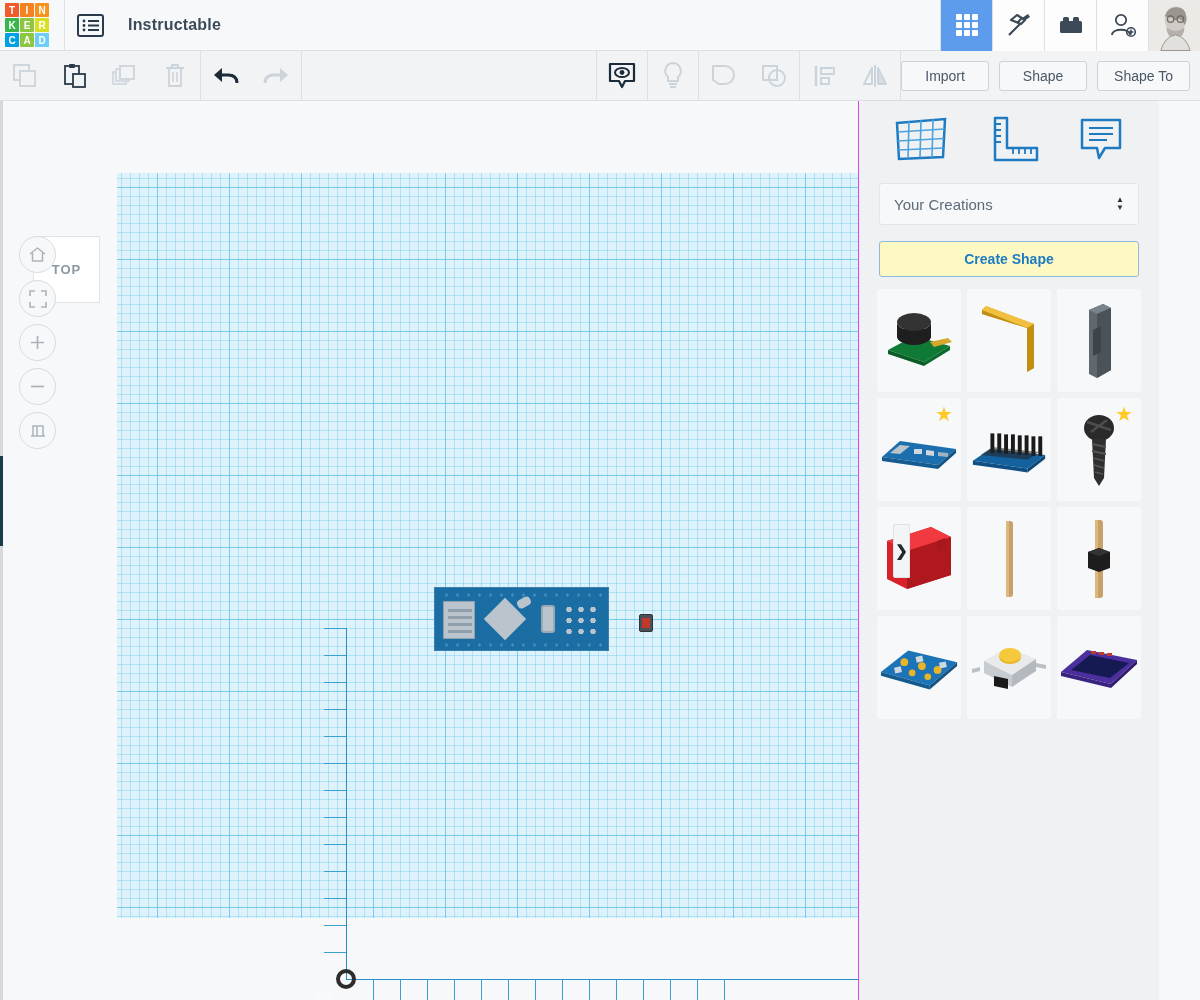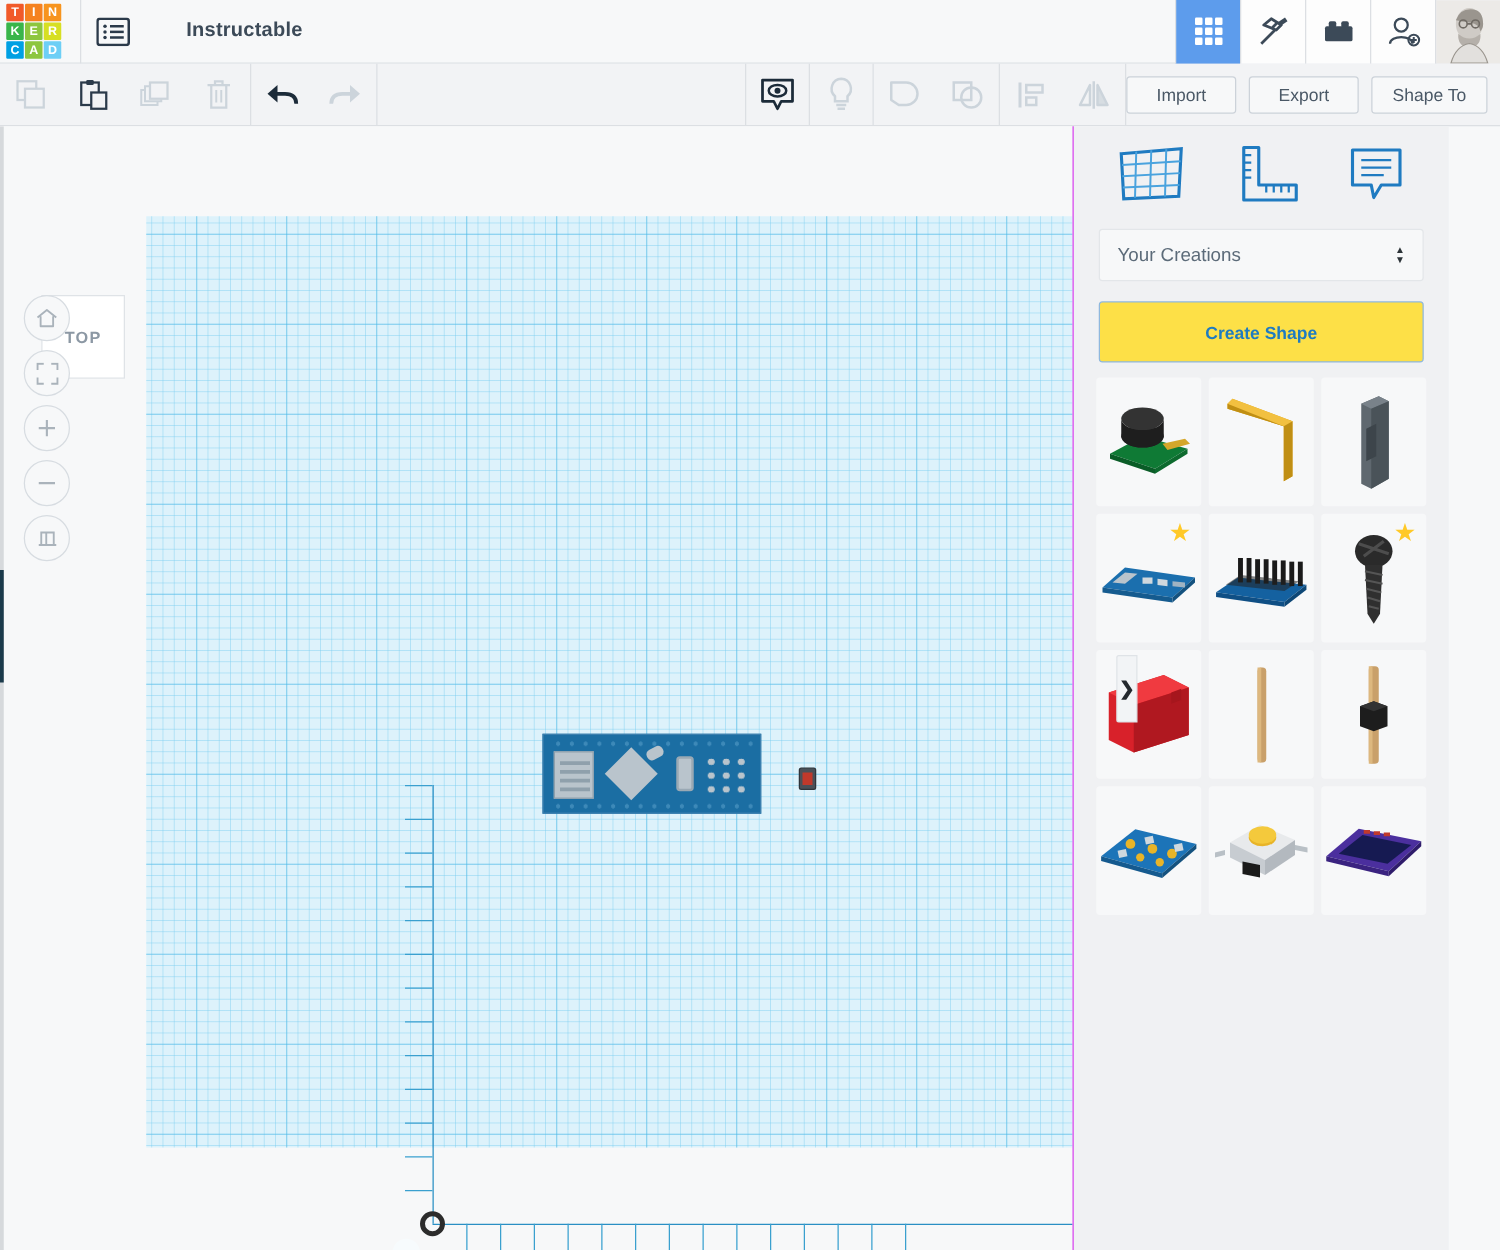--- a/index.html
+++ b/index.html
@@ -24,21 +24,21 @@
   .logo span {
     display: flex; align-items: center; justify-content: center;
     color: #fff; font-size: 10px; font-weight: bold;
     font-family: "Liberation Sans", sans-serif; border-radius: 1px;
   }
   .menu-icon-btn {
     width: 52px; height: 51px; display: flex; align-items: center; justify-content: center;
     border-left: 1px solid #dcdfe3;
   }
   .doc-title {
-    margin-left: 33px; font-size: 16px; color: #3c4a58; font-weight: bold;
+    margin-left: 12px; font-size: 16px; color: #3c4a58; font-weight: bold;
     letter-spacing: .2px;
   }
   .hdr-right { margin-left: auto; display: flex; height: 51px; }
   .hdr-btn {
     width: 52px; height: 51px; display: flex; align-items: center; justify-content: center;
     border-left: 1px solid #dcdfe3; background: #fdfdfd;
   }
   .hdr-btn.active { background: #5d9cec; }
   .hdr-btn.avatar { border-right: 0; background: #efefef; padding: 0; overflow: hidden; }
 
@@ -136,21 +136,21 @@
     background: #f0f1f3; border-left: 1px solid #d946ef;
   }
   .panel-tabs { display: flex; justify-content: space-around; align-items: center; height: 76px; padding: 0 16px; }
   .panel-dropdown {
     margin: 6px 20px 0 20px; height: 42px; background: #f7f8f9; border: 1px solid #e3e6e9;
     border-radius: 3px; display: flex; align-items: center; padding: 0 14px;
     color: #5c6b79; font-size: 15px;
   }
   .spin { margin-left: auto; display: flex; flex-direction: column; gap: 2px; color: #2c3338; font-size: 8px; line-height: 6px; }
   .create-shape {
-    margin: 16px 20px 0 20px; height: 49px; background: #fde047; border: 1px solid #8fb8dd;
+    margin: 16px 20px 0 20px; height: 36px; background: #fef9c3; border: 1px solid #8fb8dd;
     border-radius: 3px; display: flex; align-items: center; justify-content: center;
     color: #1f7bc1; font-size: 14px; font-weight: bold;
   }
   .shape-grid {
     margin: 12px 18px 0 18px; display: grid; grid-template-columns: repeat(3, 1fr);
     gap: 6px;
   }
   .shape-cell {
     height: 103px; background: #f7f8f9; border-radius: 3px; position: relative;
     display: flex; align-items: center; justify-content: center; overflow: hidden;
@@ -328,21 +328,21 @@
       <svg width="28" height="26" viewBox="0 0 28 26">
         <path d="M14 2 V24" stroke="#ccd4db" stroke-width="2"></path>
         <path d="M11 5 L11 21 L3 21 Z" fill="none" stroke="#ccd4db" stroke-width="2" stroke-linejoin="round"></path>
         <path d="M17 5 L17 21 L25 21 Z" fill="#d7dde2" stroke="#ccd4db" stroke-width="2" stroke-linejoin="round"></path>
       </svg>
     </div>
     <div class="tb-div"></div>
 
     <div style="display:flex;align-items:center;">
       <div class="txt-btn">Import</div>
-      <div class="txt-btn">Export</div>
+      <div class="txt-btn">Shape</div>
       <div class="txt-btn">Shape To</div>
     </div>
   </div>
 
   <div class="canvas-wrap">
     <div class="scroll-edge">
       <div class="scroll-thumb"></div>
     </div>
 
     <div class="workplane">

